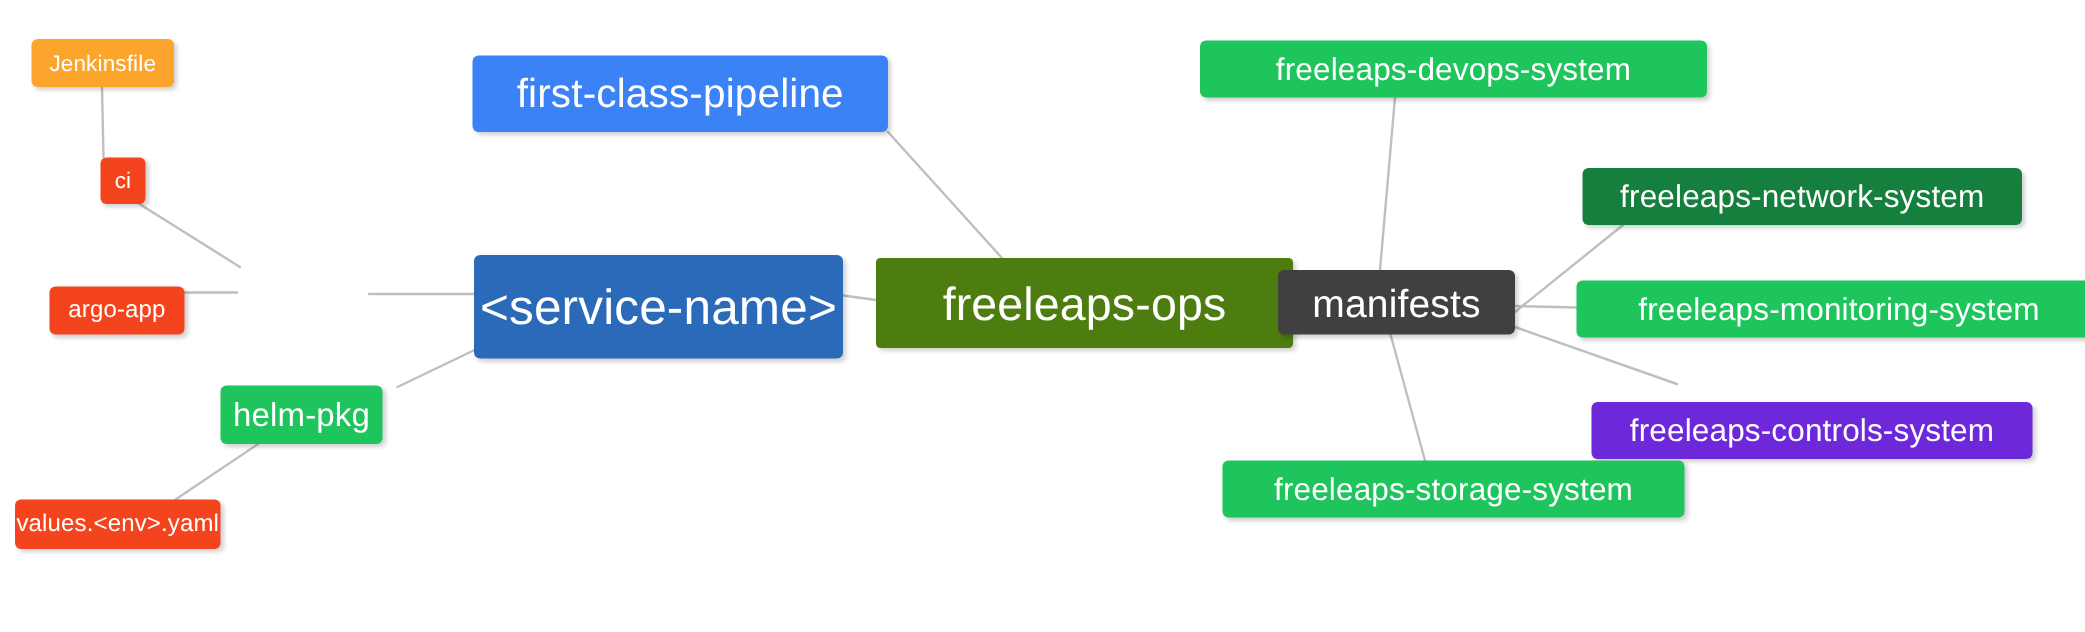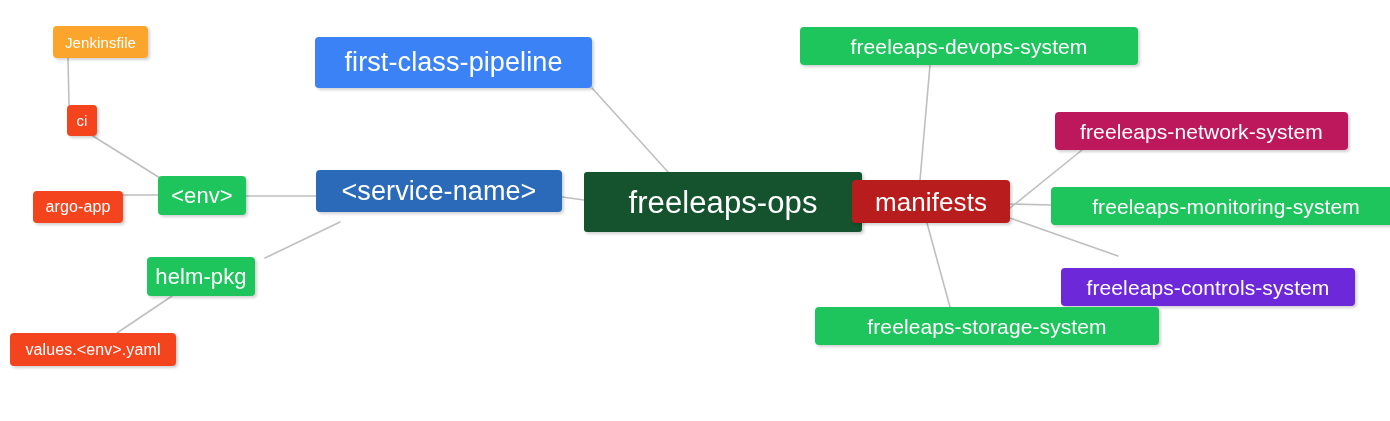--- a/index.html
+++ b/index.html
@@ -48,58 +48,55 @@
       <line x1="85" y1="131" x2="160" y2="178" stroke="#bfbfbf" stroke-width="1.6" stroke-linecap="round"></line>
       <line x1="68" y1="58" x2="69" y2="105" stroke="#bfbfbf" stroke-width="1.6" stroke-linecap="round"></line>
       <line x1="265" y1="258" x2="340" y2="222" stroke="#bfbfbf" stroke-width="1.6" stroke-linecap="round"></line>
       <line x1="117" y1="333" x2="172" y2="296" stroke="#bfbfbf" stroke-width="1.6" stroke-linecap="round"></line>
       <line x1="920" y1="180" x2="930" y2="65" stroke="#bfbfbf" stroke-width="1.6" stroke-linecap="round"></line>
       <line x1="1010" y1="208" x2="1082" y2="150" stroke="#bfbfbf" stroke-width="1.6" stroke-linecap="round"></line>
       <line x1="1010" y1="204" x2="1051" y2="205" stroke="#bfbfbf" stroke-width="1.6" stroke-linecap="round"></line>
       <line x1="1010" y1="218" x2="1118" y2="256" stroke="#bfbfbf" stroke-width="1.6" stroke-linecap="round"></line>
       <line x1="927" y1="223" x2="950" y2="307" stroke="#bfbfbf" stroke-width="1.6" stroke-linecap="round"></line>
     </svg>
-<div class="node root" style="left: 584px; top: 172px; width: 278px; height: 60px; background: #14532d; font-size: 31px;">
+<div class="node root" style="left: 584px; top: 172px; width: 278px; height: 60px; background: #4d7c0f; font-size: 31px;">
       <span>freeleaps-ops</span>
     </div>
     <div class="node" style="left: 315px; top: 37px; width: 277px; height: 51px; background: #3b82f6; font-size: 27px; justify-content: center;">
       <span>first-class-pipeline</span>
     </div>
-    <div class="node" style="left: 316px; top: 170px; width: 246px; height: 42px; background: rgb(42, 106, 184); font-size: 27px;">
+    <div class="node" style="left: 316px; top: 170px; width: 246px; height: 69px; background: rgb(42, 106, 184); font-size: 33px;">
       <span>&lt;service-name&gt;</span>
     </div>
-    <div class="node" style="left: 852px; top: 180px; width: 158px; height: 43px; background: #b91c1c; font-size: 26px;">
+    <div class="node" style="left: 852px; top: 180px; width: 158px; height: 43px; background: #404040; font-size: 26px;">
       <span>manifests</span>
-    </div>
-    <div class="node" style="left: 158px; top: 176px; width: 88px; height: 39px; background: rgb(30, 196, 92); font-size: 22px;">
-      <span>&lt;env&gt;</span>
     </div>
     <div class="node" style="left: 147px; top: 257px; width: 108px; height: 39px; background: rgb(30, 196, 92); font-size: 22px;">
       <span>helm-pkg</span>
     </div>
     <div class="node" style="left: 800px; top: 27px; width: 338px; height: 38px; background: rgb(30, 196, 92); font-size: 21px;">
       <span>freeleaps-devops-system</span>
     </div>
-    <div class="node" style="left: 1055px; top: 112px; width: 293px; height: 38px; background: #be185d; font-size: 21px;">
+    <div class="node" style="left: 1055px; top: 112px; width: 293px; height: 38px; background: #15803d; font-size: 21px;">
       <span>freeleaps-network-system</span>
     </div>
     <div class="node" style="left: 1051px; top: 187px; width: 350px; height: 38px; background: rgb(30, 196, 92); font-size: 21px;">
       <span>freeleaps-monitoring-system</span>
     </div>
     <div class="node" style="left: 1061px; top: 268px; width: 294px; height: 38px; background: #6d28d9; font-size: 21px;">
       <span>freeleaps-controls-system</span>
     </div>
-    <div class="node" style="left: 815px; top: 307px; width: 344px; height: 38px; background: rgb(30, 196, 92); font-size: 21px;">
+    <div class="node" style="left: 815px; top: 307px; width: 308px; height: 38px; background: rgb(30, 196, 92); font-size: 21px;">
       <span>freeleaps-storage-system</span>
     </div>
-    <div class="node" style="left: 21px; top: 26px; width: 95px; height: 32px; background: rgb(251, 165, 44); font-size: 15px; margin-left: 32px;">
+    <div class="node" style="left: 21px; top: 26px; width: 95px; height: 32px; background: rgb(251, 165, 44); font-size: 15px;">
       <span>Jenkinsfile</span>
     </div>
     <div class="node" style="left: 55px; top: 105px; width: 30px; height: 31px; background: rgb(244, 68, 30); font-size: 15px; margin-left: 12px;">
       <span>ci</span>
     </div>
     <div class="node" style="left: 33px; top: 179px; width: 90px; height: 32px; background: rgb(244, 68, 30); font-size: 16px; margin-top: 12px;">
       <span>argo-app</span>
     </div>
-    <div class="node" style="left: 10px; top: 333px; width: 166px; height: 33px; background: rgb(244, 68, 30); font-size: 16px;">
+    <div class="node" style="left: 10px; top: 333px; width: 137px; height: 33px; background: rgb(244, 68, 30); font-size: 16px;">
       <span>values.&lt;env&gt;.yaml</span>
     </div>
   </div>
 
 </body></html>

